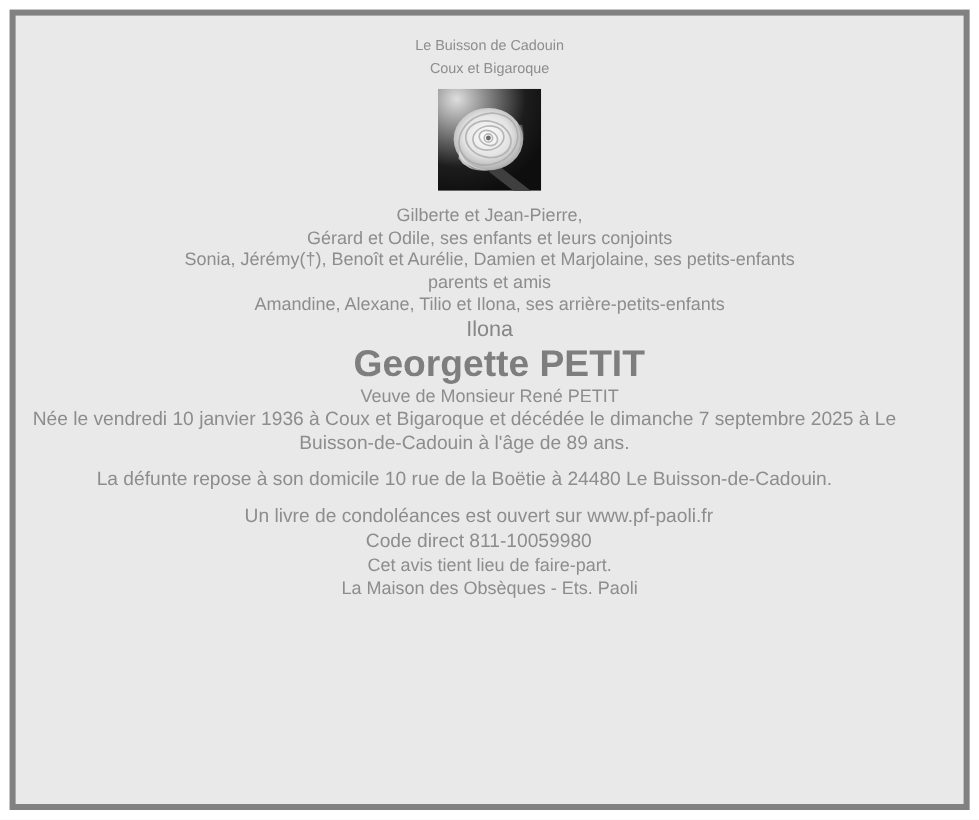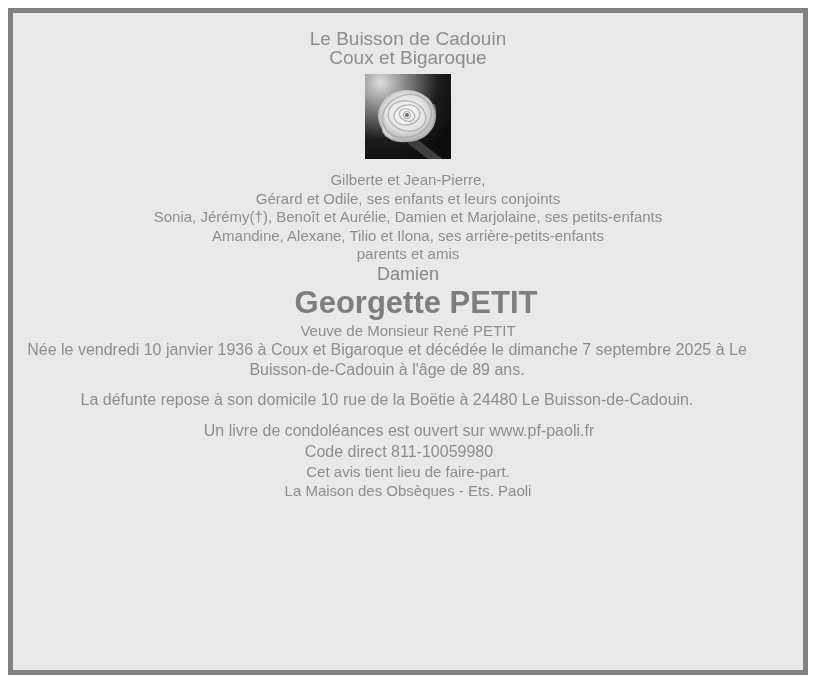--- a/index.html
+++ b/index.html
@@ -15,21 +15,21 @@
     box-sizing: border-box;
     margin: 8px;
     width: 800px;
     height: 667px;
     border: 5px solid #818181;
     background: #e9e9e9;
     color: #8d8d8d;
     text-align: center;
   }
   .card p { margin: 0; }
-  .header { padding-top: 16px; font-size: 19px; line-height: 19px; }
+  .header { padding-top: 16px; font-size: 12px; line-height: 19px; }
   .photo-wrap { margin-top: 7px; height: 85px; }
   .photo-wrap svg { width: 86px; height: 85px; display: inline-block; }
   .family { margin-top: 12px; font-size: 15px; line-height: 18.5px; }
   .civility { margin-top: 14px; font-size: 18px; line-height: 21px; color: #868686; }
   .name {
     margin: 32px 0 0 0;
     font-size: 31px;
     line-height: 36px;
     font-weight: bold;
     color: #7e7e7e;
@@ -90,25 +90,25 @@
       <path d="M18 52 Q24 66 42 68 Q26 70 17 58 Z" fill="#f0f0f0" opacity="0.6"></path>
       <path d="M66 30 Q72 42 66 54 Q74 44 70 30 Z" fill="#9c9c9c" opacity="0.5"></path>
       <circle cx="42" cy="41" r="2" fill="#6a6a6a"></circle>
     </svg>
   </div>
 
   <div class="family">
     <p>Gilberte et Jean-Pierre,</p>
     <p>Gérard et Odile, ses enfants et leurs conjoints</p>
     <p>Sonia, Jérémy(†), Benoît et Aurélie, Damien et Marjolaine, ses petits-enfants</p>
+    <p>parents et amis</p>
     <p>Amandine, Alexane, Tilio et Ilona, ses arrière-petits-enfants</p>
-    <p>parents et amis</p>
   </div>
 
-  <p class="civility">Damien</p>
+  <p class="civility">Ilona</p>
 
   <p class="name">Georgette PETIT</p>
 
   <p class="spouse">Veuve de Monsieur René PETIT</p>
 
   <p class="para birth-death">Née le vendredi 10 janvier 1936 à Coux et Bigaroque et décédée le dimanche 7 septembre 2025 à Le Buisson-de-Cadouin à l'âge de 89 ans.</p>
 
   <div class="funeral-block">
     <p class="para">La défunte repose à son domicile 10 rue de la Boëtie à 24480 Le Buisson-de-Cadouin.</p>
   </div>

